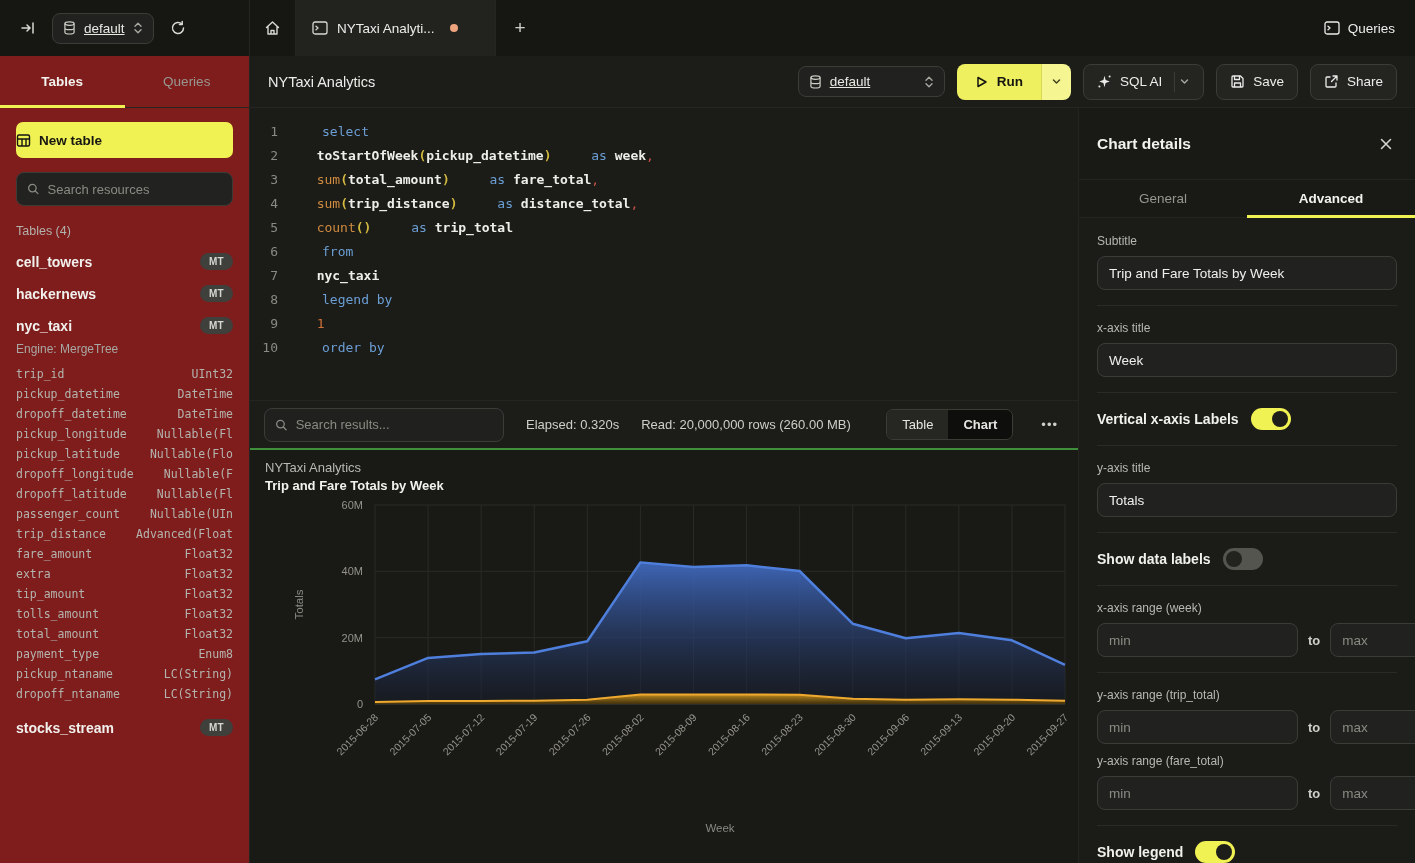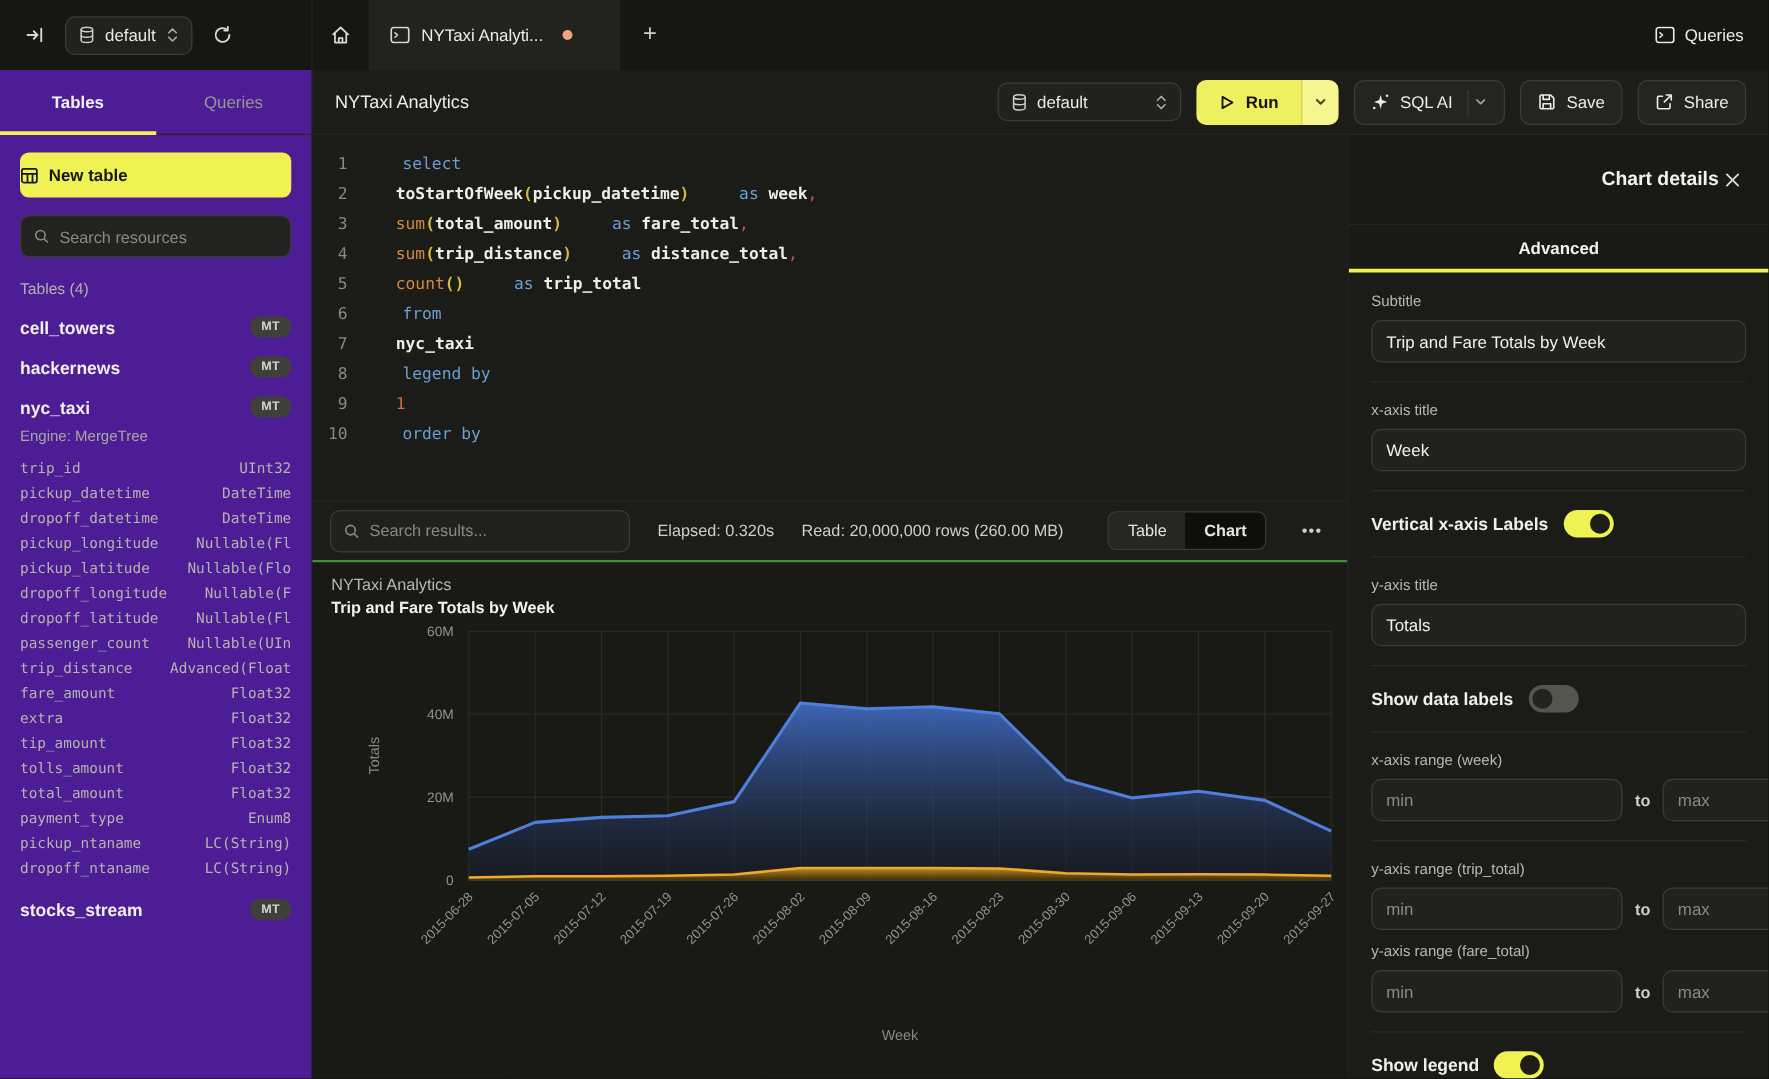--- a/index.html
+++ b/index.html
@@ -4,35 +4,35 @@
 <style>
   * { margin:0; padding:0; box-sizing:border-box; }
   html,body { background:#0d0d0b; }
   body { font-family:"Liberation Sans", sans-serif; color:#e9e9e4; }
   .app { width:1415px; height:863px; background:#161613; display:flex; flex-direction:column; overflow:hidden; position:relative; }
 
   
   .topbar { height:56px; display:flex; align-items:stretch; background:#161613; flex:0 0 56px; }
   .topbar-left { width:250px; flex:0 0 250px; display:flex; align-items:center; gap:10px; padding:0 14px; border-right:1px solid #242420; }
   .icon-btn { background:none; border:none; color:#d9d9d3; display:flex; align-items:center; justify-content:center; padding:6px; border-radius:6px; cursor:pointer; }
-  .db-select { display:flex; align-items:center; gap:8px; background:#212120; border:1px solid #3c3c37; border-radius:8px; padding:7px 10px; color:#e9e9e4; font-size:13.5px; }
+  .db-select { display:flex; align-items:center; gap:8px; background:#212120; border:1px solid #3c3c37; border-radius:8px; padding:7px 10px; color:#e9e9e4; font-size:13.5px;text-decoration:underline; }
   .db-select .chev { color:#a9a9a2; }
   .tabstrip { flex:1; display:flex; align-items:stretch; }
   .home-tab { width:46px; display:flex; align-items:center; justify-content:center; border-right:1px solid #242420; color:#d9d9d3; cursor:pointer; }
   .editor-tab { display:flex; align-items:center; gap:9px; padding:0 16px; background:#22221e; border-right:1px solid #242420; color:#ececea; font-size:13.5px; min-width:200px; cursor:pointer; }
   .dot { width:8px; height:8px; border-radius:50%; background:#eda47e; margin-left:6px; }
   .newtab { width:48px; display:flex; align-items:center; justify-content:center; color:#cfcfc8; font-size:19px; cursor:pointer; }
   .topbar-right { display:flex; align-items:center; padding:0 20px; margin-left:auto; }
   .queries-btn { display:flex; align-items:center; gap:8px; color:#ececea; font-size:13.5px; background:none; border:none; cursor:pointer; }
 
   
   .body { flex:1; display:flex; min-height:0; }
 
   
-  .sidebar { width:250px; flex:0 0 250px; background:#4c1d95; border-right:1px solid #242420; display:flex; flex-direction:column; overflow:hidden; }
+  .sidebar { width:250px; flex:0 0 250px; background:#7f1d1d; border-right:1px solid #242420; display:flex; flex-direction:column; overflow:hidden; }
   .side-tabs { height:52px; flex:0 0 52px; display:flex; border-bottom:1px solid #26261f; }
   .side-tab { flex:1; display:flex; align-items:center; justify-content:center; font-size:13.5px; color:#97978f; position:relative; cursor:pointer; }
   .side-tab.active { color:#f2f2ee; font-weight:bold; }
   .side-tab.active::after { content:''; position:absolute; left:0; right:0; bottom:-1px; height:3px; background:#f0f153; }
   .side-content { flex:1; overflow:hidden; padding:14px 16px; }
   .new-table-btn { width:100%; height:36px; background:#f0f153; color:#161613; border:none; border-radius:7px; font-size:13.5px; font-weight:bold; display:flex; align-items:center; gap:8px; cursor:pointer; }
   .side-search { margin-top:14px; height:34px; background:#222220; border:1px solid #3c3c37; border-radius:8px; display:flex; align-items:center; gap:8px; padding:0 10px; color:#8a8a83; }
   .side-search input { background:none; border:none; outline:none; color:#e9e9e4; font-size:13px; width:100%; font-family:"Liberation Sans",sans-serif; }
   .side-search input::placeholder { color:#8a8a83; }
   .tables-header { margin-top:18px; font-size:12.5px; color:#b2b2ac; }
@@ -86,21 +86,21 @@
   .chart-title { font-size:13px; color:#b9b9b3; line-height:18px; }
   .chart-subtitle { font-size:13px; font-weight:bold; color:#f2f2ee; line-height:18px; }
   .chart-svg-wrap { margin-top:2px; }
   .tick { font-size:11px; fill:#94948c; font-family:"Liberation Sans",sans-serif; }
   .xlab { font-size:10.5px; fill:#94948c; font-family:"Liberation Sans",sans-serif; }
   .axis-title { font-size:11.5px; fill:#8a8a83; font-family:"Liberation Sans",sans-serif; }
   .legend-label { font-size:12px; fill:#e9e9e4; font-family:"Liberation Sans",sans-serif; }
 
   
   .panel { width:337px; flex:0 0 337px; background:#1b1b18; border-left:1px solid #242420; display:flex; flex-direction:column; overflow:hidden; }
-  .panel-header { height:72px; flex:0 0 72px; display:flex; align-items:center; justify-content:flex-end; padding:0 18px; background:#191916; border-bottom:1px solid #242420; }
+  .panel-header { height:72px; flex:0 0 72px; display:flex; align-items:center; justify-content:space-between; padding:0 18px; background:#191916; border-bottom:1px solid #242420; }
   .panel-title { font-size:15.5px; font-weight:bold; color:#f2f2ee; }
   .close-x { background:none; border:none; color:#d9d9d3; cursor:pointer; padding:4px; }
   .panel-tabs { height:38px; flex:0 0 38px; display:flex; border-bottom:1px solid #242420; background:#191916; }
   .panel-tab { flex:1; display:flex; align-items:center; justify-content:center; font-size:13.5px; color:#97978f; position:relative; cursor:pointer; }
   .panel-tab.active { color:#f2f2ee; font-weight:bold; }
   .panel-tab.active::after { content:''; position:absolute; left:0; right:0; bottom:-1px; height:3px; background:#f0f153; }
   .panel-body { flex:1; padding:16px 18px; overflow:hidden; }
   .field-label { font-size:12px; color:#b8b8b2; margin-bottom:8px; }
   .field-input { width:100%; height:34px; background:#21211f; border:1px solid #3c3c37; border-radius:8px; color:#f0f0ec; font-size:13.5px; padding:0 11px; outline:none; font-family:"Liberation Sans",sans-serif; }
   .field-input::placeholder { color:#8a8a83; }
@@ -448,20 +448,21 @@
         <div class="panel">
           <div class="panel-header">
             <div class="panel-title">Chart details</div>
             <button class="close-x">
               <svg class="ic" width="14" height="14" viewBox="0 0 14 14">
                   <path d="M2.5 2.5l9 9M11.5 2.5l-9 9" stroke="#d9d9d3" stroke-width="1.5" stroke-linecap="round"></path>
                 </svg>
             </button>
           </div>
           <div class="panel-tabs">
+            <div class="panel-tab" id="panel-tab-0">General</div>
             <div class="panel-tab active" id="panel-tab-1">Advanced</div>
           </div>
           <div class="panel-body">
 
             <div class="field-label">Subtitle</div>
             <input class="field-input" value="Trip and Fare Totals by Week" style="">
             <div class="divider"></div>
 
             <div class="field-label">x-axis title</div>
             <input class="field-input" value="Week" style="">

